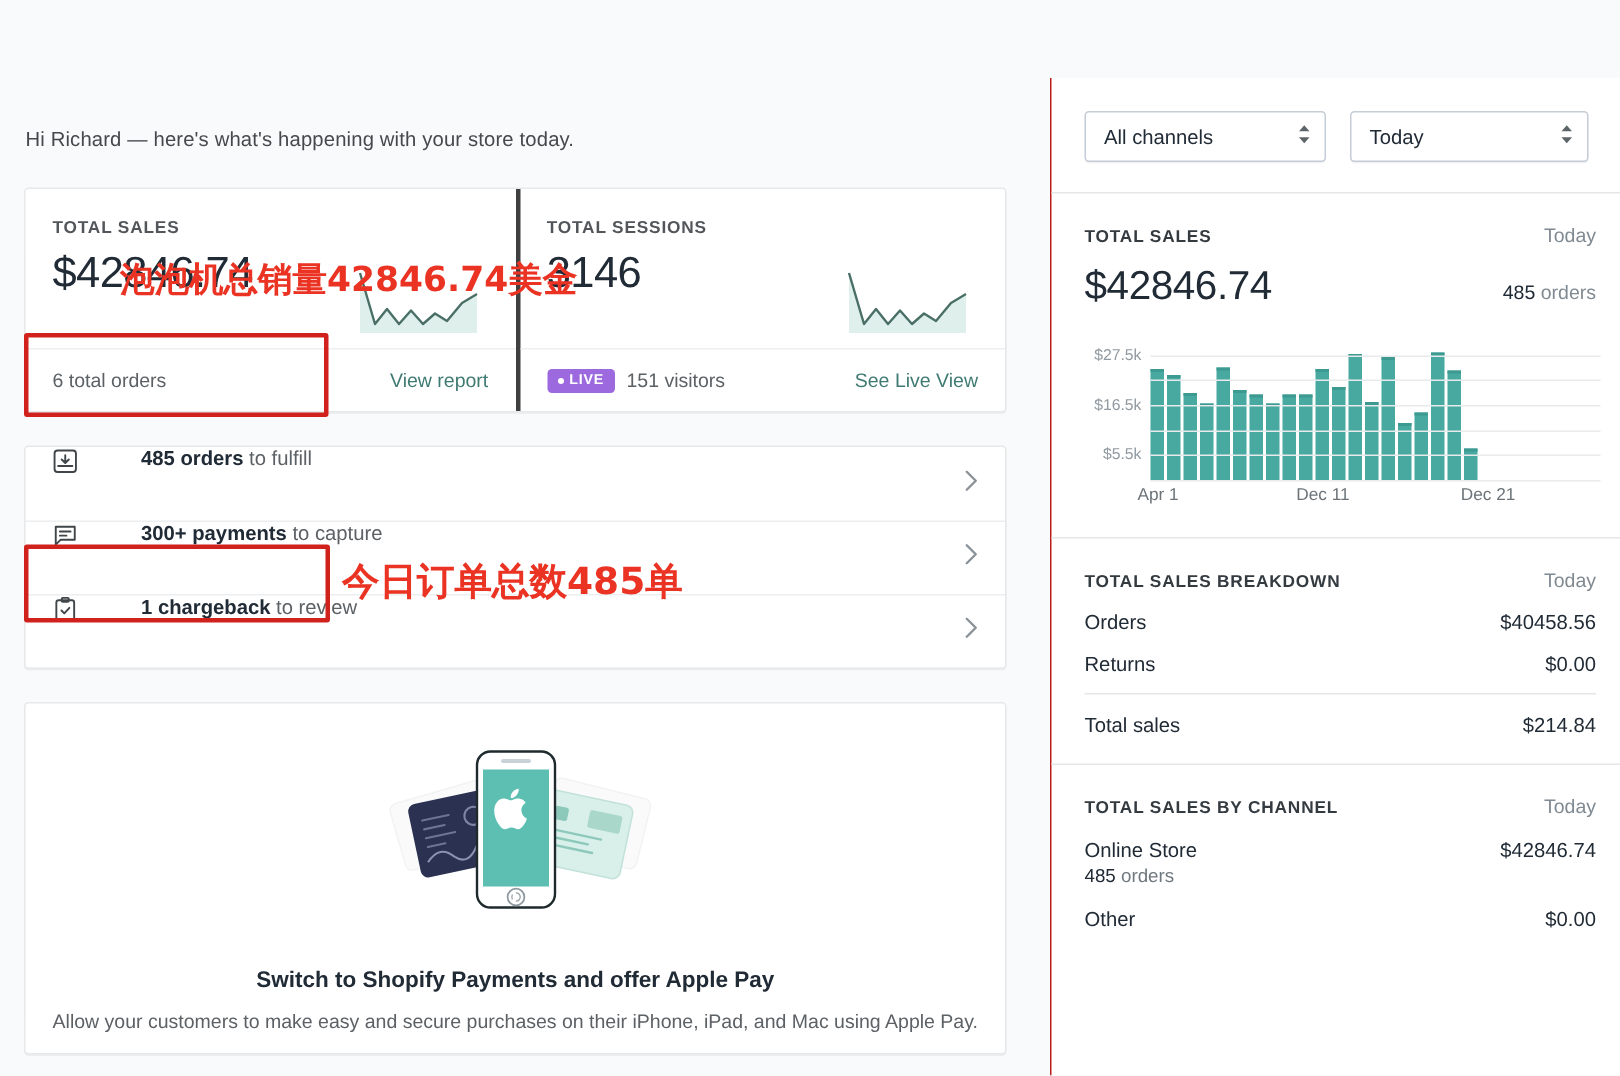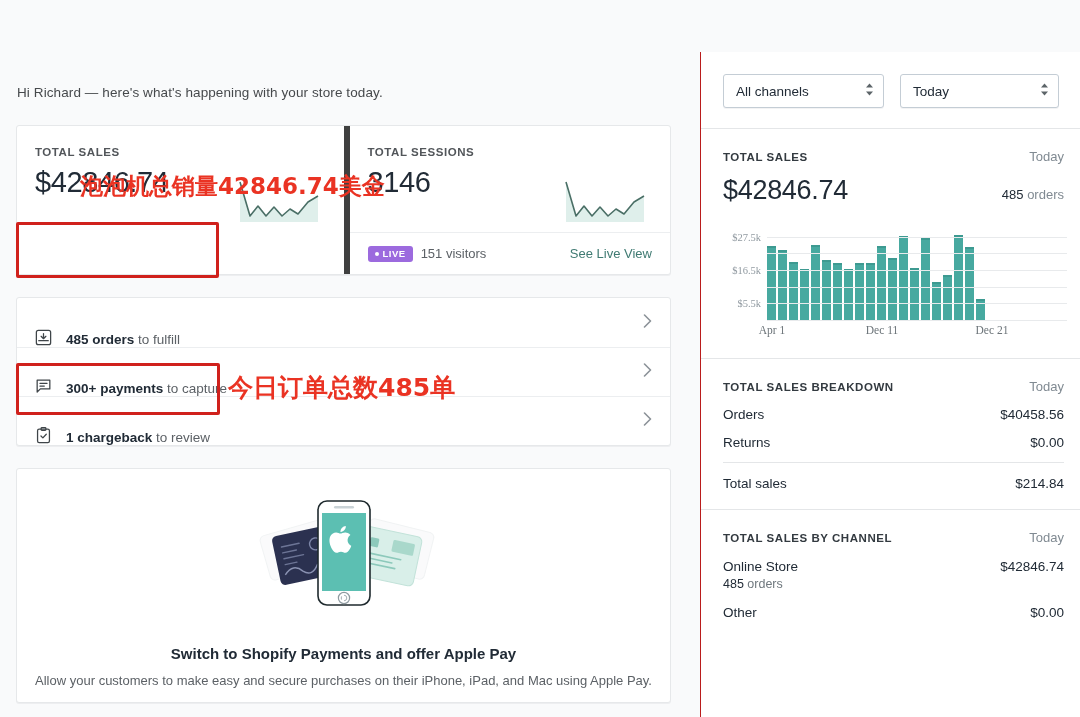--- a/index.html
+++ b/index.html
@@ -69,21 +69,21 @@
 
   
   .metric-row {
     position: relative;
     margin: 25px 0 0 16px; width: 655px; height: 150px;
     background: #ffffff; border: 1px solid #e6e8ea; border-radius: 3px;
     display: flex;
     box-shadow: 0 1px 0 rgba(22,29,37,.05);
   }
   .metric-card { position: relative; width: 50%; height: 100%; }
-  .metric-card + .metric-card { border-left: 6px solid #404040; text-align: center; }
+  .metric-card + .metric-card { border-left: 3px solid #404040; text-align: center; }
   .metric-label {
     position: absolute; top: 20px; left: 18px;
     font-size: 11.5px; font-weight: bold; letter-spacing: .55px; color: #52565a;
   }
   .metric-value {
     position: absolute; top: 40px; left: 18px;
     font-size: 29px; color: #212b36; letter-spacing: -.4px;
   }
   .metric-spark { position: absolute; top: 50px; right: 20px; width: 92px; height: 50px; }
   .metric-foot {
@@ -116,21 +116,21 @@
   #cn-orders { left: 228px; top: 319px; font-size: 25px; }
 
   
   .task-card {
     margin: 22px 0 0 16px; width: 655px;
     background: #ffffff; border: 1px solid #e6e8ea; border-radius: 3px;
     box-shadow: 0 1px 0 rgba(22,29,37,.05);
   }
   .task-row {
     position: relative; height: 49px;
-    display: flex; align-items: flex-end; padding: 0 18px 0 17px;
+    display: flex; align-items: flex-start; padding: 0 18px 0 17px; gap: 28px;
   }
   .task-row + .task-row { border-top: 1px solid #eceef0; }
   .task-icon { width: 32px; display: flex; align-items: center; }
   .task-text { font-size: 13.5px; color: #5c6166; }
   .task-text b { color: #212b36; font-weight: bold; }
   .chev { position: absolute; right: 18px; top: 50%; transform: translateY(-50%); }
 
   
   .promo {
     margin: 22px 0 0 16px; width: 655px; height: 235px;
@@ -158,21 +158,21 @@
   .panel-sec { border-top: 1px solid #e4e6e8; padding: 20px 16px 0 22px; }
   .sec-head { display: flex; justify-content: space-between; align-items: baseline; }
   .sec-title { font-size: 11.5px; font-weight: bold; letter-spacing: .55px; color: #333a40; }
   .sec-period { font-size: 13px; color: #808a92; }
   .big-row { display: flex; justify-content: space-between; align-items: baseline; margin-top: 11px; }
   .big-value { font-size: 27px; color: #212b36; letter-spacing: -.3px; }
   .big-meta { font-size: 13px; color: #808a92; }
   .big-meta b { color: #212b36; font-weight: normal; }
 
   
-  .chart { position: relative; width: 344px; height: 120px; margin-top: 14px; font-family: Liberation Serif, serif; }
+  .chart { position: relative; width: 344px; height: 120px; margin-top: 14px; }
   .chart-ylabels { position: absolute; left: 0; top: 0; width: 42px; height: 100px; }
   .yl { position: absolute; right: 4px; font-size: 10.5px; color: #919aa1; transform: translateY(-50%); }
   .plot { position: absolute; left: 44px; top: 0; right: 0; height: 100px; }
   .grid-line { position: absolute; left: 0; right: 0; height: 1px; background: #e8eaec; }
   .bars { position: absolute; left: 0; bottom: 0; height: 100%; display: flex; align-items: flex-end; gap: 2px; }
   .bar { width: 9px; background: #47a9a0; border-top: 2px solid #3d9a91; }
   .chart-xlabels { position: absolute; left: 44px; right: 0; top: 104px; height: 16px; }
   .xl { position: absolute; font-size: 11.5px; color: #6b7378; transform: translateX(-50%); }
 
   .kv { display: flex; justify-content: space-between; align-items: baseline; margin-top: 13px;
@@ -199,20 +199,24 @@
       <div class="metric-row">
 
         <div class="metric-card">
           <div class="metric-label">TOTAL SALES</div>
           <div class="metric-value">$42846.74</div>
           <div class="metric-spark">
             <svg width="92" height="50" viewBox="0 0 92 50">
               <path d="M8,6 L18,40 L26,30 L34,40 L42,31 L50,40 L58,33 L66,38 L76,26 L86,20 L86,46 L8,46 Z" fill="#d9ece7" opacity="0.85"></path>
               <path d="M8,6 L18,40 L26,30 L34,40 L42,31 L50,40 L58,33 L66,38 L76,26 L86,20" fill="none" stroke="#4a6f66" stroke-width="1.6" stroke-linejoin="round"></path>
             </svg>
+          </div>
+          <div class="metric-foot">
+            <span>6 total orders</span>
+            <span class="metric-link">View report</span>
           </div>
         </div>
 
         <div class="metric-card">
           <div class="metric-label">TOTAL SESSIONS</div>
           <div class="metric-value">3146</div>
           <div class="metric-spark">
             <svg width="92" height="50" viewBox="0 0 92 50">
               <path d="M8,6 L18,40 L26,30 L34,40 L42,31 L50,40 L58,33 L66,38 L76,26 L86,20 L86,46 L8,46 Z" fill="#d9ece7" opacity="0.85"></path>
               <path d="M8,6 L18,40 L26,30 L34,40 L42,31 L50,40 L58,33 L66,38 L76,26 L86,20" fill="none" stroke="#4a6f66" stroke-width="1.6" stroke-linejoin="round"></path>

